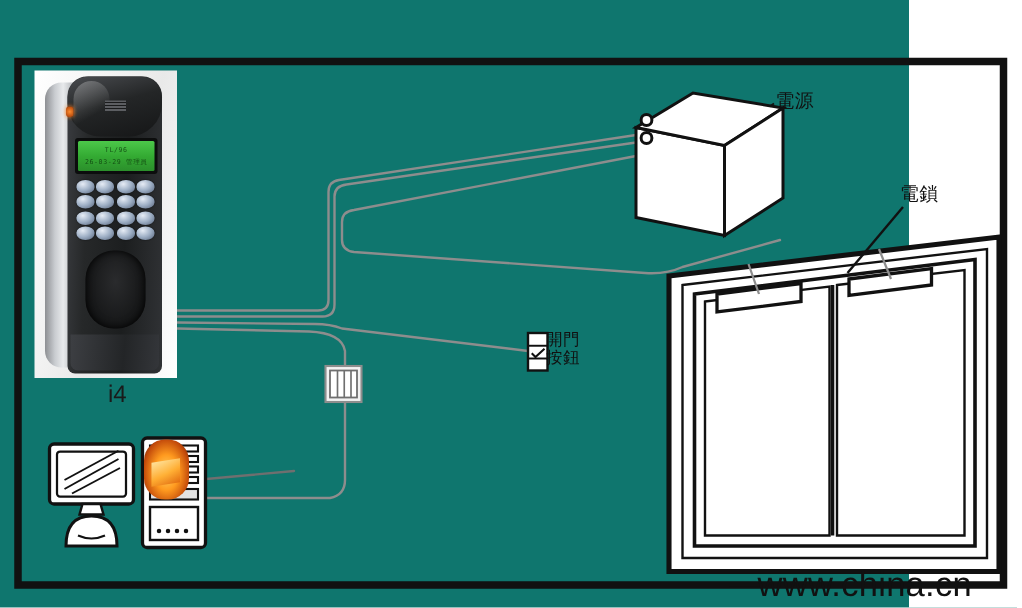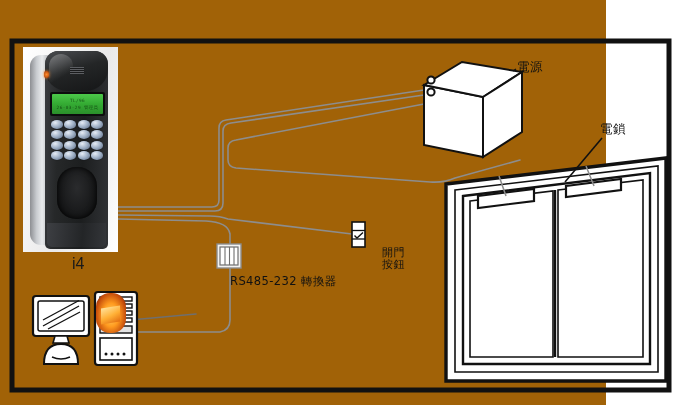--- a/index.html
+++ b/index.html
@@ -1,24 +1,24 @@
 <!DOCTYPE html>
 <html><head>
 <meta charset="utf-8">
 <style>
   html,body{margin:0;padding:0;background:#ffffff;}
   body{width:681px;height:405px;overflow:hidden;
        font-family:"Liberation Sans","DejaVu Sans",sans-serif;}
-  #stage{position:relative;width:606px;height:405px;background:#a16207;}
+  #stage{position:relative;width:606px;height:405px;background:#0f766e;}
   #svgroot{position:absolute;left:0;top:0;width:681px;height:405px;}
   .lbl{position:absolute;color:#111;line-height:1.12;white-space:pre;}
   .lbl-cjk{font-family:"DejaVu Sans","Liberation Sans",sans-serif;font-size:12px;letter-spacing:.4px;}
   #lbl-power{left:517px;top:60px;font-size:12.5px;}
   #lbl-lock{left:600px;top:122px;font-size:12.5px;text-align:center;}
-  #lbl-button{left:382px;top:221px;font-size:11px;margin-top:26px;}
+  #lbl-button{left:364px;top:221px;font-size:11px;}
   #lbl-conv{left:230px;top:275px;font-size:11.5px;}
   #lbl-i4{left:72px;top:255px;font-size:16px;font-family:"Liberation Sans",sans-serif;color:#1a1a1a;}
   #watermark{position:absolute;left:505px;top:376px;font-size:23px;color:#111;
              font-family:"Liberation Sans",sans-serif;letter-spacing:.2px;}
   #wm-bar{position:absolute;left:486px;top:388px;width:22px;height:3px;background:#111;}
   .dev{position:absolute;}
   
   #device{left:23px;top:47px;width:95px;height:205px;}
   #dev-shadow{position:absolute;left:0;top:0;width:95px;height:205px;
      background:linear-gradient(105deg,#ffffff 0%,#f3f3f3 34%,#e9e9e9 58%,#ffffff 100%);}
@@ -181,17 +181,17 @@
     <div id="dev-fp-well">
       <div id="dev-fp-glow"></div>
       <div id="dev-fp-chip"></div>
     </div>
     <div id="dev-lowpanel"></div>
   </div>
 
   <div class="lbl lbl-cjk" id="lbl-power">電源</div>
   <div class="lbl lbl-cjk" id="lbl-lock">電鎖</div>
   <div class="lbl lbl-cjk" id="lbl-button"><span>開門</span><br><span>按鈕</span></div>
-  <div class="lbl lbl-cjk" id="lbl-conv">RS485-232 轉換器</div>
   <div class="lbl" id="lbl-i4">i4</div>
 
   <div id="wm-bar"></div>
+  <div id="watermark">www.china.cn</div>
 </div>
 
 </body></html>

